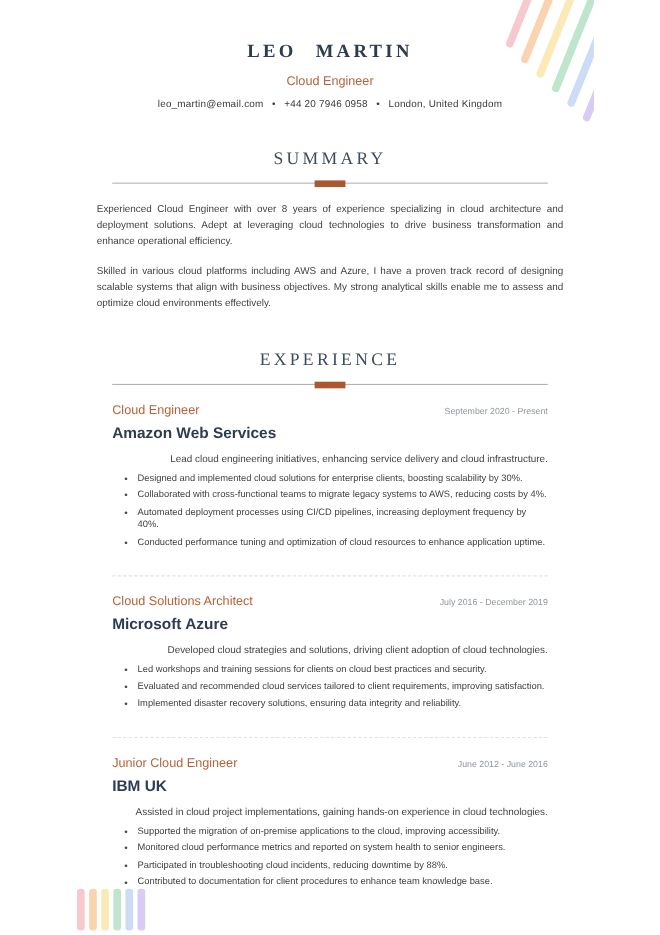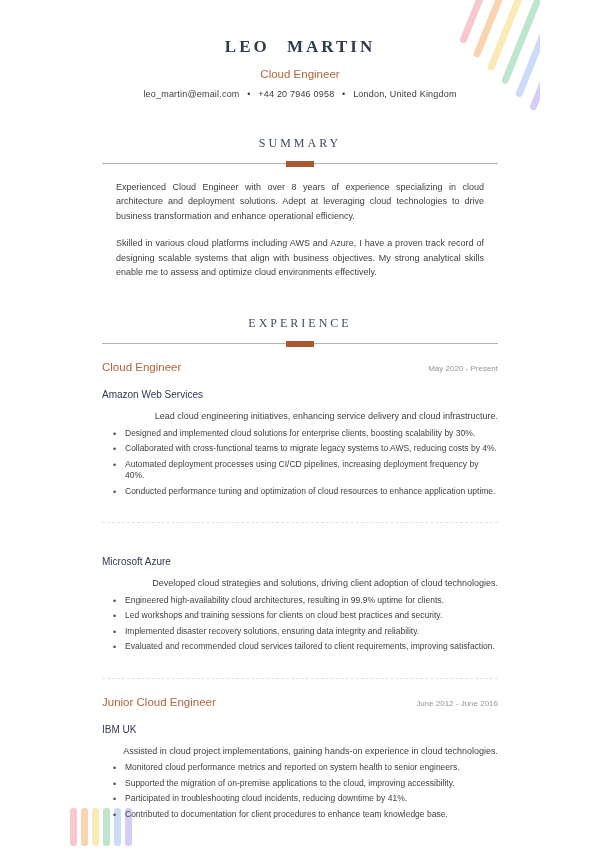--- a/index.html
+++ b/index.html
@@ -36,42 +36,42 @@
     letter-spacing:3px; word-spacing:10px; color:#2e3b50;
   }
   .job-subtitle { margin-top:11px; font-size:11.5px; color:#b4633a; }
   .contact { margin-top:9px; font-size:9px; color:#3a3a3a; letter-spacing:0.2px; }
   .contact .sep { margin:0 5px; color:#3a3a3a; }
 
   
   .section { margin-top:37px; }
   .section-title {
     text-align:center; font-family:"Liberation Serif", serif; font-weight:normal;
-    font-size:12px; letter-spacing:3px; color:#3e4c5e;
+    font-size:16px; letter-spacing:3px; color:#3e4c5e;
   }
   .divider { position:relative; height:1px; background:#b3b3b3; margin:12px 42px 0; }
   .divider-accent {
     position:absolute; left:50%; top:50%; transform:translate(-50%,-50%);
     width:28px; height:6px; background:#a9582f;
   }
 
   
-  .summary-body { margin:16px 56px 0; }
+  .summary-body { margin:16px 28px 0; }
   .summary-body p {
     font-size:9px; line-height:1.6; text-align:justify; color:#3f3f3f;
   }
   .summary-body p + p { margin-top:13px; }
 
   
   .experience-body { margin:0 42px; }
   .job { padding-top:17px; }
   .job-head { display:flex; justify-content:space-between; align-items:baseline; }
   .job-title { font-size:11.5px; font-weight:normal; color:#b4633a; }
   .job-dates { font-size:8px; color:#8f979e; }
-  .job-company { margin-top:16px; font-size:10px; font-weight:normal; color:#2e3b50; }
+  .job-company { margin-top:6px; font-size:14px; font-weight:bold; color:#2e3b50; }
   .job-lead { margin-top:10px; font-size:9px; line-height:1.4; color:#3f3f3f;text-align:right; }
   .bullets { list-style:none; margin-top:5px; }
   .bullets li {
     position:relative; padding-left:23px; margin-top:4px;
     font-size:8.5px; line-height:1.35; color:#3f3f3f;
   }
   .bullets li::before {
     content:"\2022"; position:absolute; left:11px; top:0;
     font-size:9px; color:#4a4a4a;
   }
@@ -126,56 +126,59 @@
     <h2 class="section-title">EXPERIENCE</h2>
     <div class="divider">
       <span class="divider-accent"></span>
     </div>
 
     <div class="experience-body">
 
       <article class="job">
         <div class="job-head">
           <h3 class="job-title">Cloud Engineer</h3>
-          <span class="job-dates">May 2020 - Present</span>
+          <span class="job-dates">September 2020 - Present</span>
         </div>
         <div class="job-company">Amazon Web Services</div>
         <p class="job-lead">Lead cloud engineering initiatives, enhancing service delivery and cloud infrastructure.</p>
         <ul class="bullets">
           <li>Designed and implemented cloud solutions for enterprise clients, boosting scalability by 30%.</li>
           <li>Collaborated with cross-functional teams to migrate legacy systems to AWS, reducing costs by 4%.</li>
           <li>Automated deployment processes using CI/CD pipelines, increasing deployment frequency by 40%.</li>
           <li>Conducted performance tuning and optimization of cloud resources to enhance application uptime.</li>
         </ul>
         <hr class="job-sep">
       </article>
 
       <article class="job">
+        <div class="job-head">
+          <h3 class="job-title">Cloud Solutions Architect</h3>
+          <span class="job-dates">July 2016 - December 2019</span>
+        </div>
         <div class="job-company">Microsoft Azure</div>
         <p class="job-lead">Developed cloud strategies and solutions, driving client adoption of cloud technologies.</p>
         <ul class="bullets">
-          <li>Engineered high-availability cloud architectures, resulting in 99.9% uptime for clients.</li>
           <li>Led workshops and training sessions for clients on cloud best practices and security.</li>
+          <li>Evaluated and recommended cloud services tailored to client requirements, improving satisfaction.</li>
           <li>Implemented disaster recovery solutions, ensuring data integrity and reliability.</li>
-          <li>Evaluated and recommended cloud services tailored to client requirements, improving satisfaction.</li>
         </ul>
         <hr class="job-sep">
       </article>
 
       <article class="job">
         <div class="job-head">
           <h3 class="job-title">Junior Cloud Engineer</h3>
           <span class="job-dates">June 2012 - June 2016</span>
         </div>
         <div class="job-company">IBM UK</div>
         <p class="job-lead">Assisted in cloud project implementations, gaining hands-on experience in cloud technologies.</p>
         <ul class="bullets">
+          <li>Supported the migration of on-premise applications to the cloud, improving accessibility.</li>
           <li>Monitored cloud performance metrics and reported on system health to senior engineers.</li>
-          <li>Supported the migration of on-premise applications to the cloud, improving accessibility.</li>
-          <li>Participated in troubleshooting cloud incidents, reducing downtime by 41%.</li>
+          <li>Participated in troubleshooting cloud incidents, reducing downtime by 88%.</li>
           <li>Contributed to documentation for client procedures to enhance team knowledge base.</li>
         </ul>
       </article>
 
     </div>
   </section>
 
 </div>
 
 </body></html>

